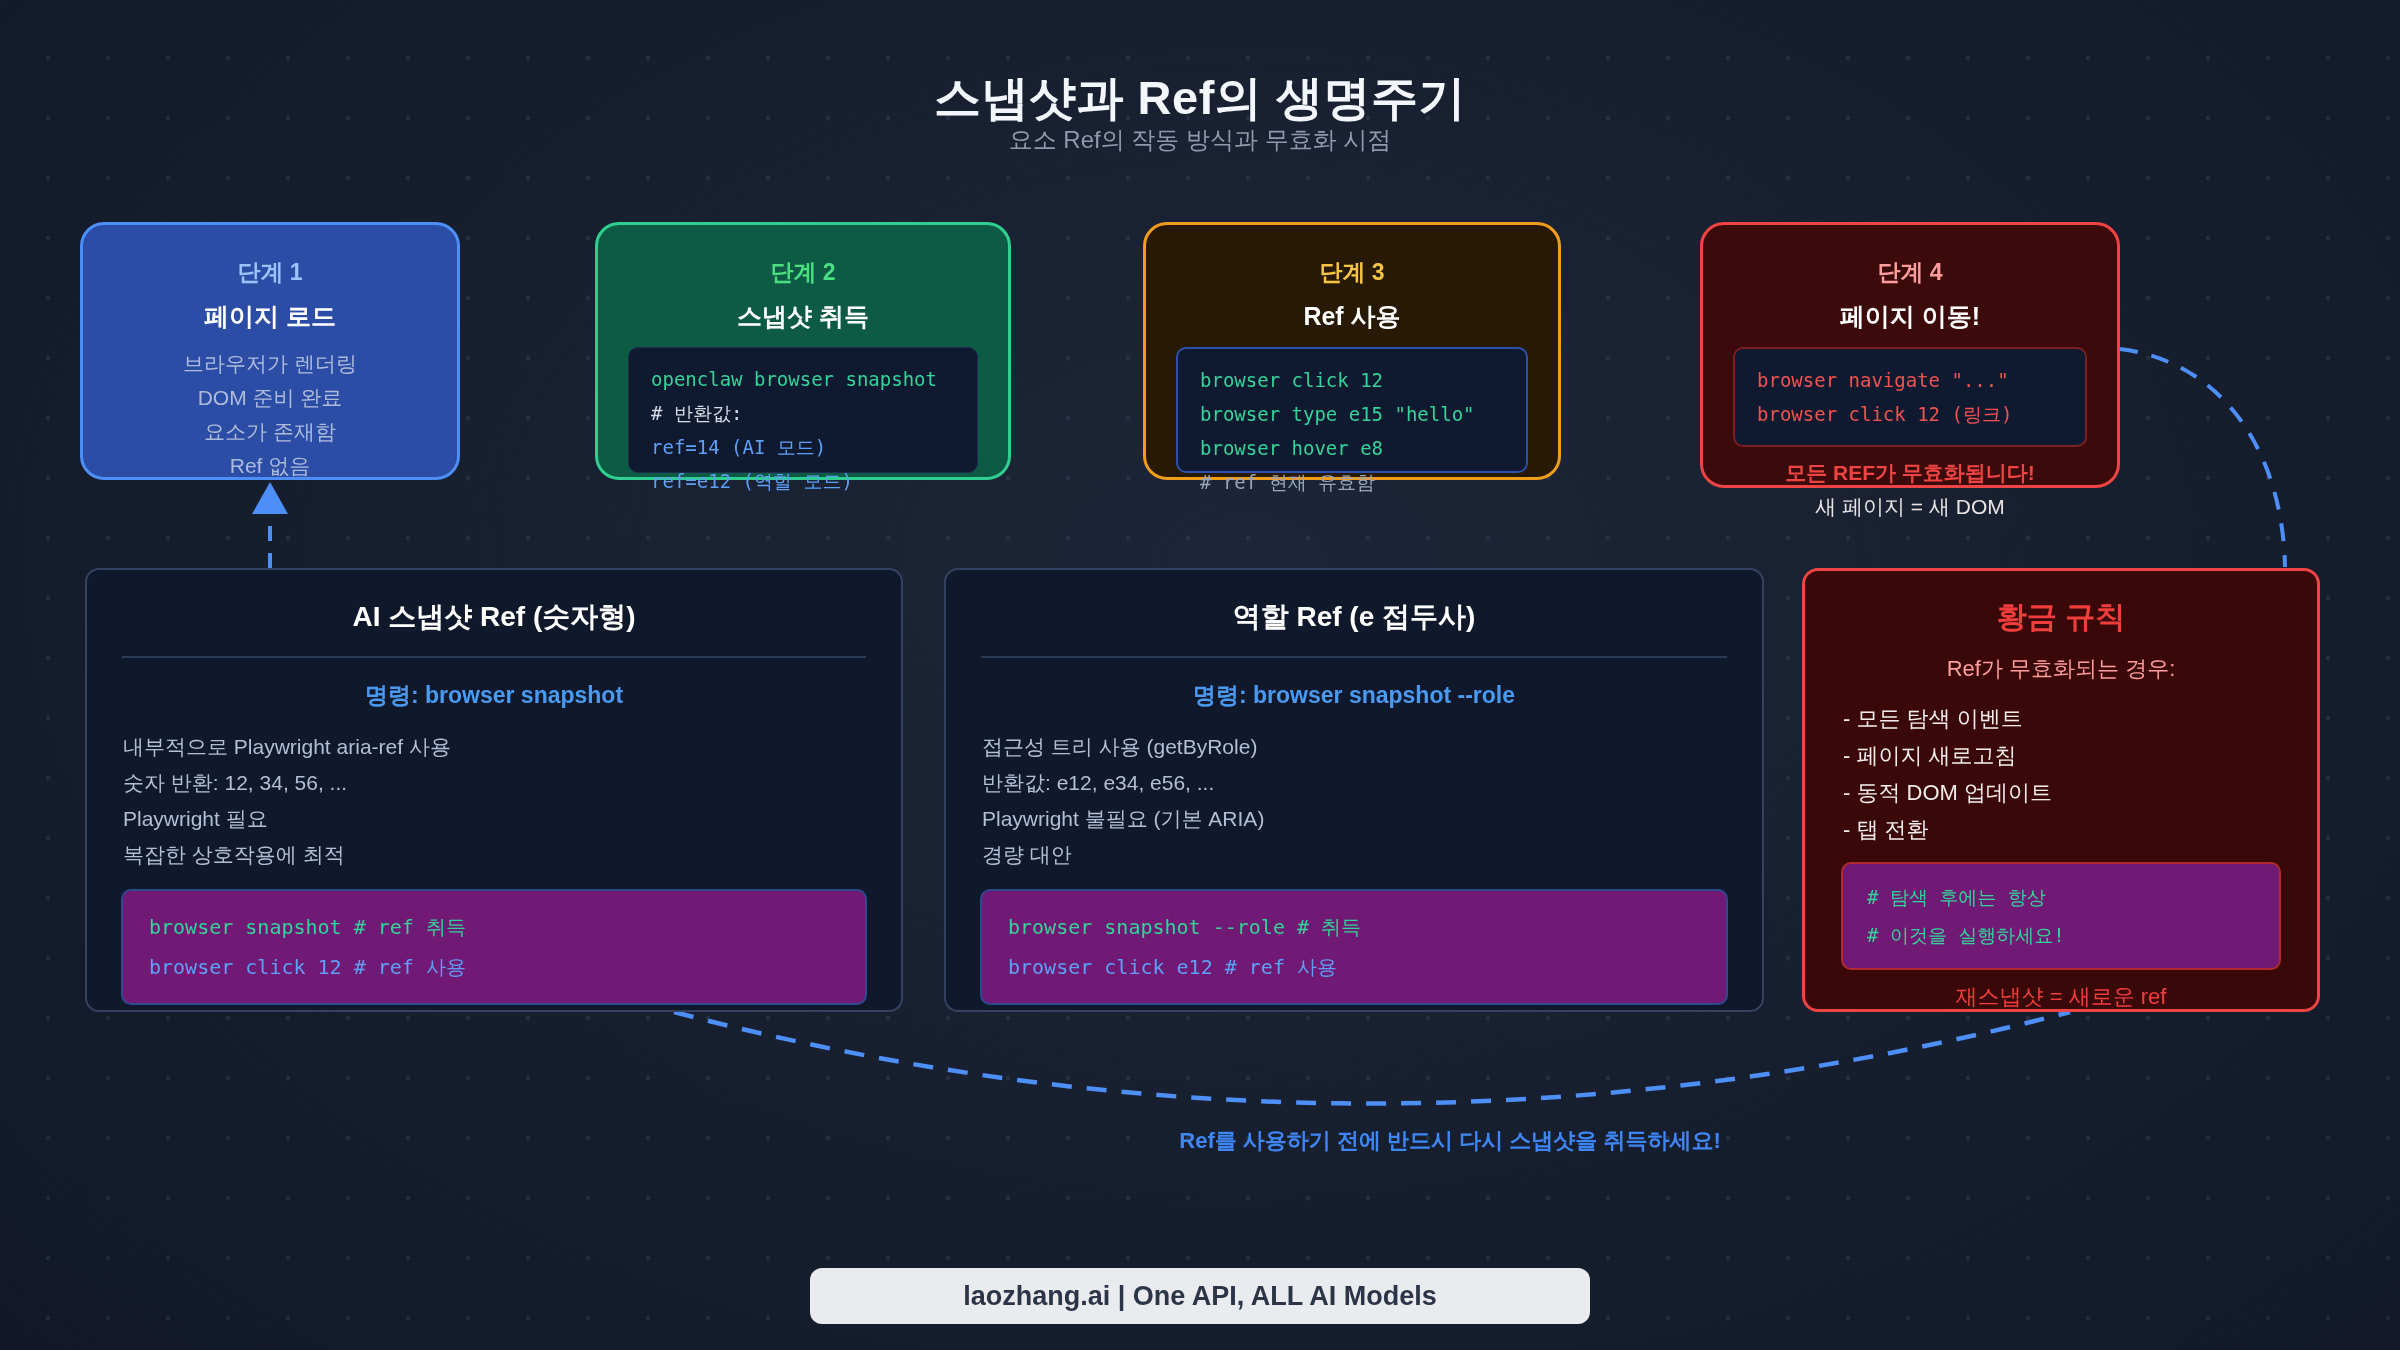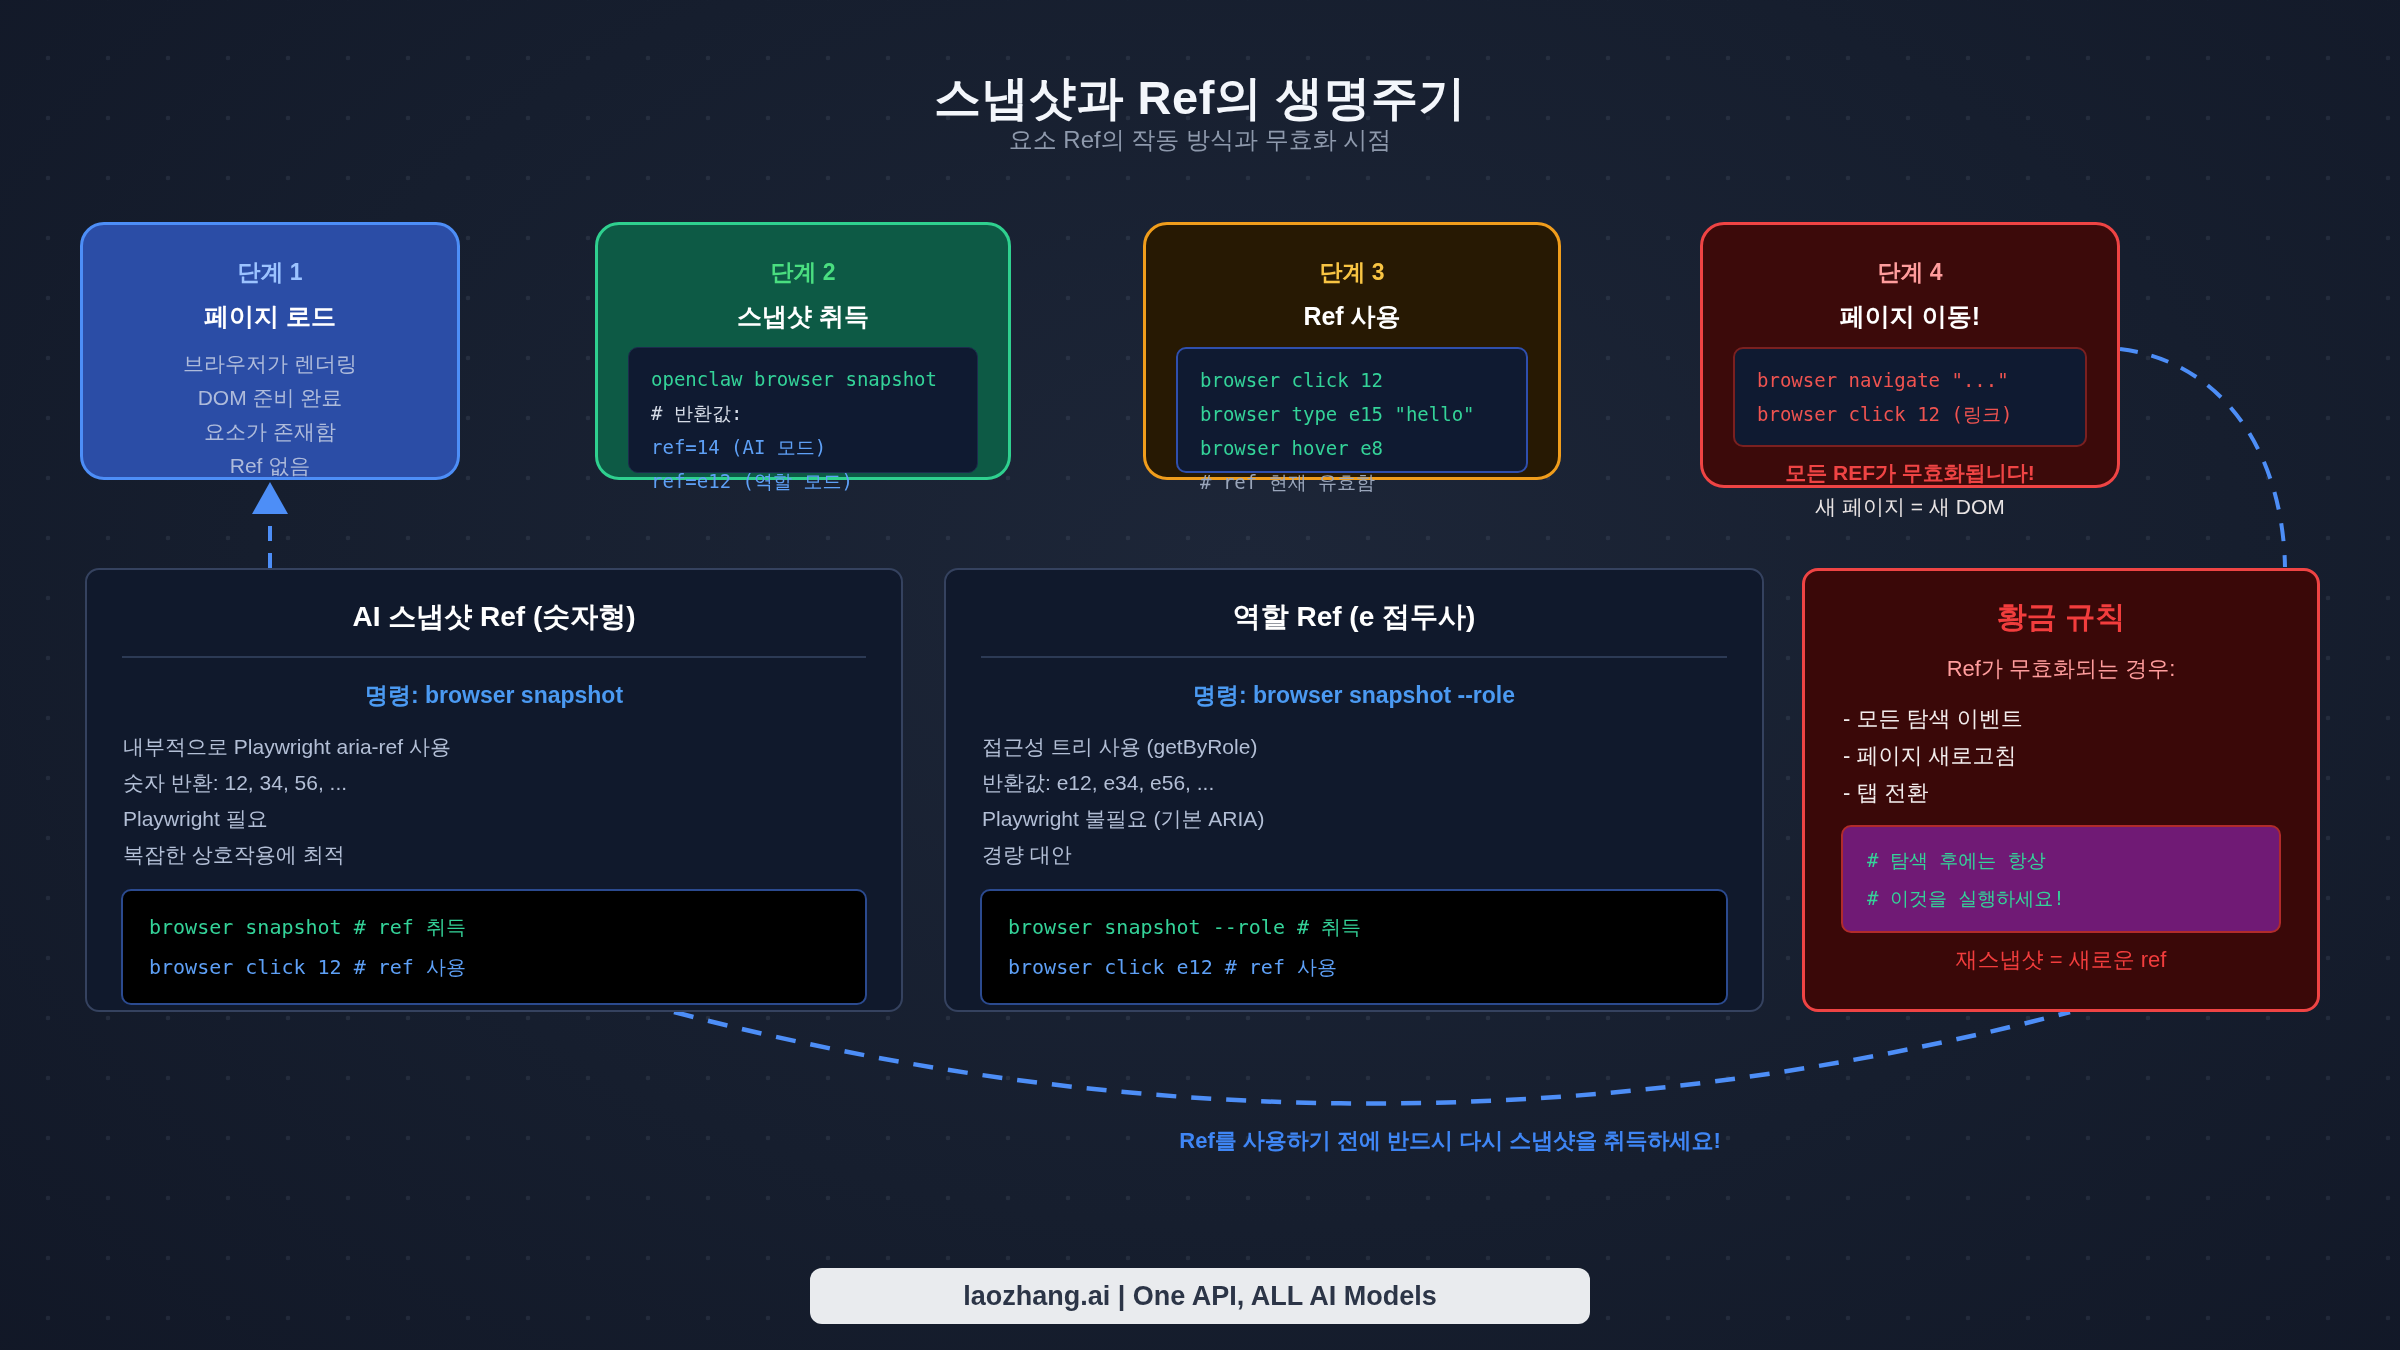--- a/index.html
+++ b/index.html
@@ -52,21 +52,21 @@
   
   .panel{position:absolute;top:568px;height:444px;background:#10192c;
     border:2px solid #35425f;border-radius:14px;box-sizing:border-box;}
   .p1{left:85px;width:818px;}
   .p2{left:944px;width:820px;}
   .panel-title{margin:0;padding-top:28px;text-align:center;font-size:28px;
     font-weight:bold;color:#ffffff;}
   .panel-divider{margin:20px 35px 0;border:none;border-top:2px solid #2c3a55;}
   .panel-command{margin-top:22px;text-align:center;font-size:23px;font-weight:bold;color:#4b9af2;}
   .panel-lines{margin:18px 0 0 36px;text-align:left;font-size:21px;color:#b3bfd6;line-height:36px;}
-  .panel-code{margin:16px 34px 0;background:#000000;border:2px solid #2b4a8f;border-radius:10px;
+  .panel-code{margin:16px 34px 0;background:#701a75;border:2px solid #2b4a8f;border-radius:10px;
     padding:16px 26px;text-align:left;font-family:"DejaVu Sans Mono",monospace;
     font-size:20px;line-height:40px;}
 
   
   .golden{position:absolute;left:1802px;top:568px;width:518px;height:444px;
     background:#3a0808;border:3px solid #ef4444;border-radius:16px;
     box-sizing:border-box;text-align:center;}
   .golden-title{padding-top:26px;font-size:30px;font-weight:bold;color:#f23d3d;}
   .golden-sub{margin-top:16px;font-size:22px;color:#ff9d9d;}
   .golden-bullets{margin:16px 0 0 38px;text-align:left;font-size:22px;color:#f2ecec;line-height:37px;}
@@ -158,20 +158,21 @@
     </div>
     <pre class="panel-code"><div class="t-green">browser snapshot --role # 취득</div><div class="t-blue">browser click e12 # ref 사용</div></pre>
   </section>
 
   <section class="golden">
     <div class="golden-title">황금 규칙</div>
     <div class="golden-sub">Ref가 무효화되는 경우:</div>
     <div class="golden-bullets">
       <div>- 모든 탐색 이벤트</div>
       <div>- 페이지 새로고침</div>
+      <div>- 동적 DOM 업데이트</div>
       <div>- 탭 전환</div>
     </div>
     <pre class="golden-code"><div class="t-green"># 탐색 후에는 항상</div><div class="t-green"># 이것을 실행하세요!</div></pre>
     <div class="golden-footer">재스냅샷 = 새로운 ref</div>
   </section>
 
   <div class="callout">Ref를 사용하기 전에 반드시 다시 스냅샷을 취득하세요!</div>
 
   <div class="badge">laozhang.ai | One API, ALL AI Models</div>
 

